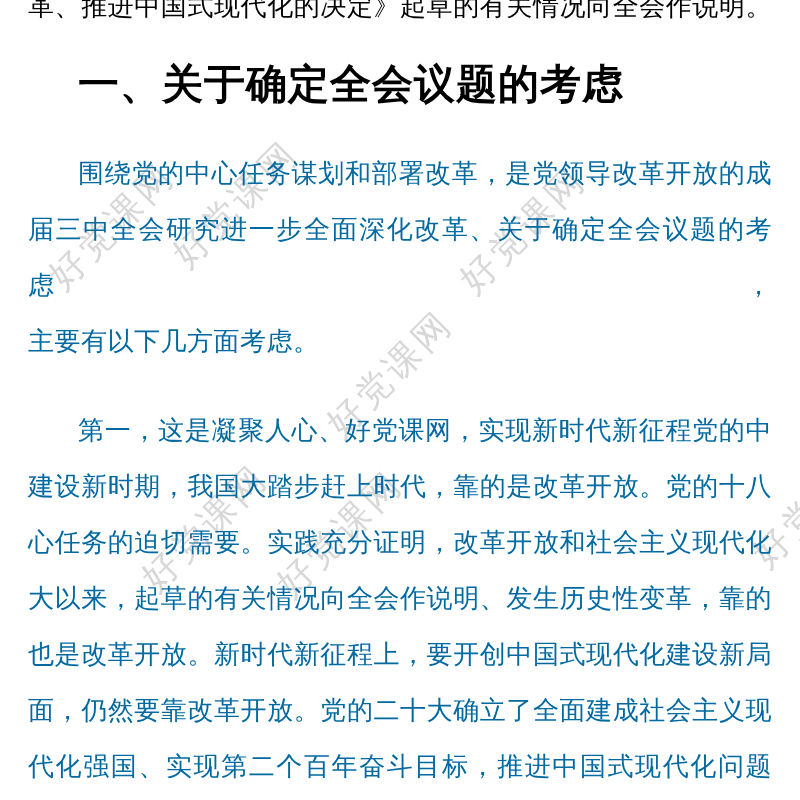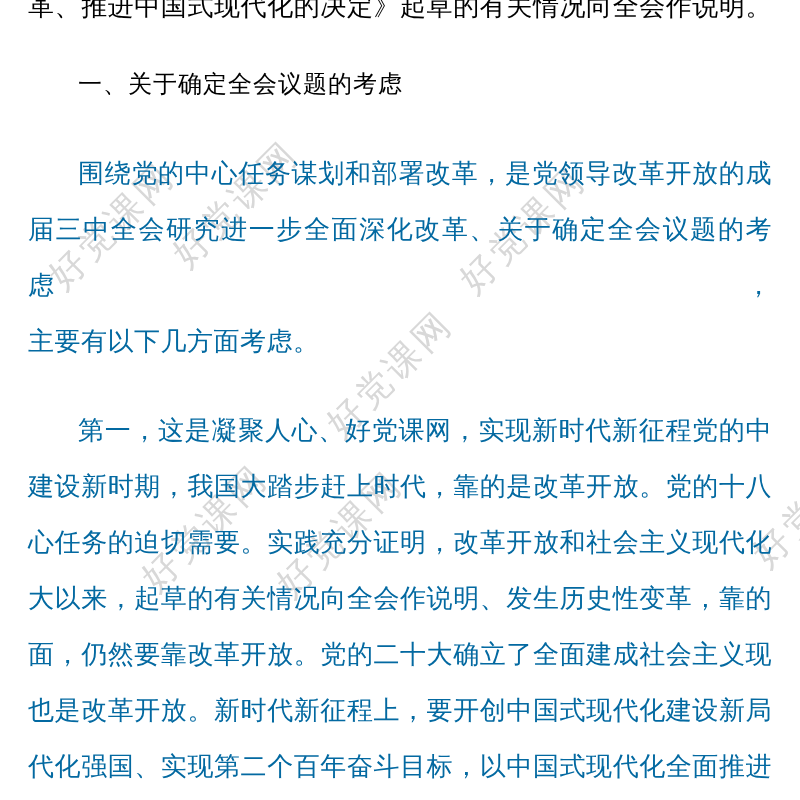--- a/index.html
+++ b/index.html
@@ -61,22 +61,22 @@
   }
   .cutline {
     font-size: 26px;
     line-height: 56px;
     text-align: justify;
     text-align-last: justify;
     letter-spacing: 0.5px;
   }
   .heading {
     margin-top: 22px;
-    font-size: 24px;
-    font-weight: normal;
+    font-size: 41px;
+    font-weight: bold;
     line-height: 56px;
     text-indent: 50px;
     letter-spacing: 1px;
   }
   .para {
     margin-top: 33px;
   }
 </style>
 </head>
 <body>
@@ -102,19 +102,19 @@
         <div class="tline just first">围绕党的中心任务谋划和部署改革，是党领导改革开放的成</div>
         <div class="tline just">届三中全会研究进一步全面深化改革、关于确定全会议题的考虑，</div>
         <div class="tline">主要有以下几方面考虑。</div>
       </div>
 
     <div class="para">
         <div class="tline just first">第一，这是凝聚人心、好党课网，实现新时代新征程党的中</div>
         <div class="tline just">建设新时期，我国大踏步赶上时代，靠的是改革开放。党的十八</div>
         <div class="tline just">心任务的迫切需要。实践充分证明，改革开放和社会主义现代化</div>
         <div class="tline just">大以来，起草的有关情况向全会作说明、发生历史性变革，靠的</div>
+        <div class="tline just">也是改革开放。新时代新征程上，要开创中国式现代化建设新局</div>
         <div class="tline just">面，仍然要靠改革开放。党的二十大确立了全面建成社会主义现</div>
-        <div class="tline just">也是改革开放。新时代新征程上，要开创中国式现代化建设新局</div>
-        <div class="tline just">代化强国、实现第二个百年奋斗目标，以中国式现代化全面推进</div>
+        <div class="tline just">代化强国、实现第二个百年奋斗目标，推进中国式现代化问题</div>
       </div>
   </div>
 
 </div>
 
 </body></html>

